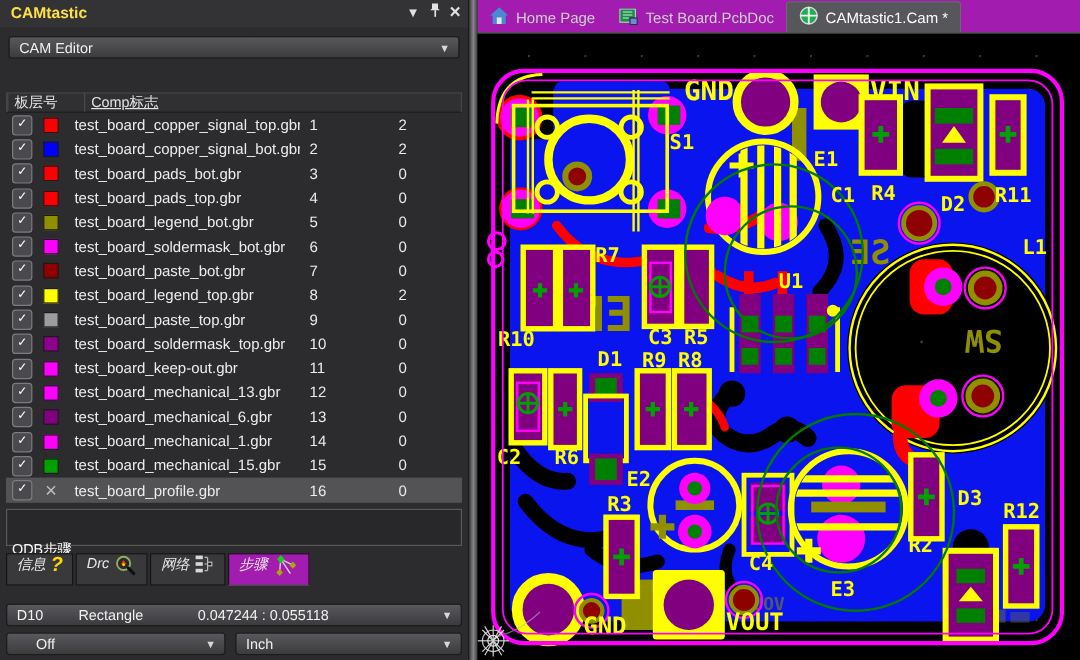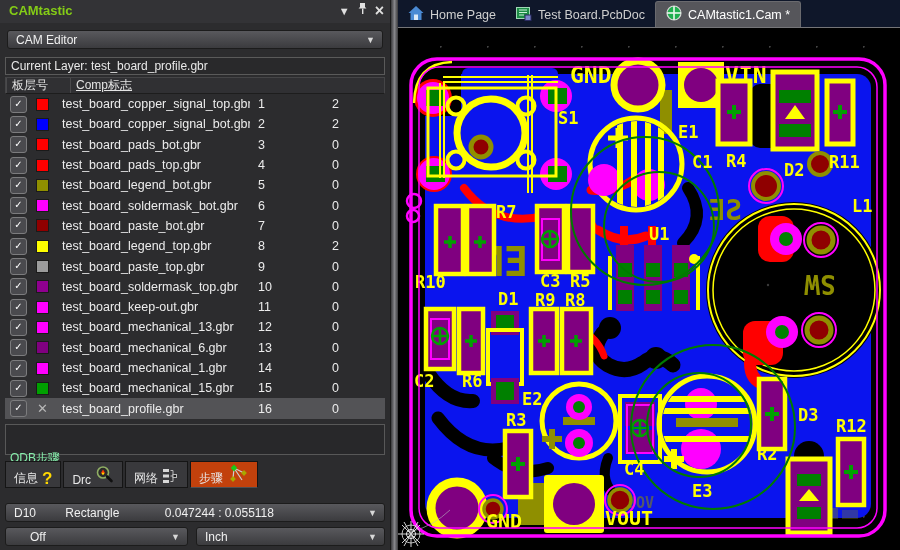--- a/index.html
+++ b/index.html
@@ -1,20 +1,20 @@
 <!DOCTYPE html>
 <html><head>
 <meta charset="utf-8">
 <style>
   html,body{margin:0;padding:0;background:#1e1e1e;}
   #app{position:relative;width:900px;height:550px;background:#2c2c2e;font-family:"Liberation Sans",sans-serif;overflow:hidden;color:#e6e6e6;-webkit-font-smoothing:antialiased;}
   
   #panel{position:absolute;left:0;top:0;width:390px;height:550px;background:#2c2c2e;border-right:1px solid #1a1a1a;}
   .phead{position:absolute;left:0;top:0;width:100%;height:23px;background:#333336;}
-  .phead .title{position:absolute;left:9px;top:3px;font-size:13px;font-weight:bold;color:#84cc16;}
+  .phead .title{position:absolute;left:9px;top:3px;font-size:13px;font-weight:bold;color:#fde047;}
   .phead .hicons{position:absolute;right:6px;top:2px;display:flex;gap:7px;align-items:center;height:18px;}
   .hico{color:#e0e0e0;font-size:11px;line-height:18px;cursor:default;}
   .hico.x{font-size:16px;font-weight:bold;}
   .combo{position:absolute;height:19px;background:linear-gradient(#59595d,#3b3b3e);border:1px solid #1c1c1c;border-radius:3px;font-size:12px;color:#f0f0f0;line-height:18px;padding-left:8px;box-sizing:border-box;}
   .combo .arr{position:absolute;right:7px;top:0;font-size:9px;color:#d8d8d8;line-height:19px;}
   #cam-editor{left:7px;top:30px;width:376px;}
   #cur-layer{position:absolute;left:5px;top:57px;width:380px;height:18px;border:1px solid #5a5a5a;background:#29292b;font-size:12px;color:#e8e8e8;line-height:17px;padding-left:5px;box-sizing:border-box;}
   
   #ltable{position:absolute;left:5px;top:77px;width:380px;}
   .thead{display:flex;height:17px;background:#303033;border:1px solid #454547;border-bottom:1px solid #1d1d1d;font-size:12px;color:#e4e4e4;box-sizing:border-box;}
@@ -22,34 +22,34 @@
   .th1{width:226px;} .th2{width:64px;border-left:1px solid #4a4a4c;} .th3{flex:1;border-left:1px solid #4a4a4c;text-decoration:underline;}
   .lrow{display:flex;align-items:center;height:20.3px;font-size:12.5px;color:#ececec;}
   .lrow.selected{background:#535356;}
   .chk{width:15px;height:15px;margin-left:5px;background:#4a4a4e;border:1px solid #7c7c7e;border-radius:3px;color:#fff;font-size:10px;line-height:14px;text-align:center;flex:none;}
   .swatch{width:13px;height:13px;margin-left:9px;border:1px solid #1a1a1a;flex:none;box-sizing:border-box;}
   .swatch.none{border:none;color:#b8b8b8;font-size:13px;line-height:13px;text-align:center;background:transparent;}
   .lname{margin-left:13px;width:188px;white-space:nowrap;overflow:hidden;}
   .lnum{width:64px;padding-left:8px;box-sizing:border-box;}
   .lcomp{flex:1;padding-left:18px;box-sizing:border-box;}
   #empty-box{position:absolute;left:5px;top:424px;width:380px;height:31px;border:1px solid #585858;background:#28282a;box-sizing:border-box;}
-  #odb-label{position:absolute;left:10px;top:450px;font-size:12px;color:#86efac;}
+  #odb-label{position:absolute;left:10px;top:450px;font-size:12px;color:#ffffff;}
   
   #ptabs{position:absolute;left:5px;top:461px;height:27px;display:flex;gap:2px;}
-  .ptab{height:27px;background:#39393c;border:1px solid #151515;display:flex;align-items:flex-end;gap:4px;padding:0 8px;font-size:12px;color:#e8e8e8;box-sizing:border-box;}
-  .ptab.active{background:#c2410c;border-bottom-color:#4e4e52;}
+  .ptab{height:27px;background:#39393c;border:1px solid #151515;display:flex;align-items:flex-start;gap:4px;padding:0 8px;font-size:12px;color:#e8e8e8;box-sizing:border-box;font-style:italic;}
+  .ptab.active{background:#a21caf;border-bottom-color:#4e4e52;}
   .qmark{color:#ffd800;font-weight:bold;font-size:17px;line-height:17px;}
   #d10-combo{left:5px;top:503px;width:380px;}
   #off-combo{left:5px;top:527px;width:183px;padding-left:24px;}
   #inch-combo{left:196px;top:527px;width:189px;}
   .combo .lbl2{margin-left:26px;} .combo .lbl3{margin-left:42px;}
   
   #splitter{position:absolute;left:391px;top:0;width:7px;height:550px;background:linear-gradient(90deg,#3a3a3c,#86868a,#3a3a3c);}
   
-  #docbar{position:absolute;left:398px;top:0;width:502px;height:27px;background:#0f172a;display:flex;align-items:flex-end;}
+  #docbar{position:absolute;left:398px;top:0;width:502px;height:27px;background:#a21caf;display:flex;align-items:flex-end;}
   .dtab{height:24px;display:flex;align-items:center;gap:6px;padding:0 10px;font-size:12.5px;color:#cfcfcf;border-radius:3px 3px 0 0;}
   .dtab.active{background:#56565b;color:#fff;border:1px solid #6a6a6e;border-bottom:none;height:25px;}
   #cam-canvas{position:absolute;left:398px;top:27px;width:502px;height:523px;background:#000;border-top:1px solid #757578;box-sizing:border-box;}
   svg text{font-family:"DejaVu Sans Mono","Liberation Mono",monospace;font-weight:bold;}
 </style>
 </head>
 <body>
 
 <div id="app">
 
@@ -64,21 +64,20 @@
             </svg></span>
         <span class="hico x">×</span>
       </span>
     </div>
 
     <div class="combo" id="cam-editor">
       <span>CAM Editor</span>
       <span class="arr">▼</span>
     </div>
 
-    <div id="cur-layer">Current Layer: test_board_profile.gbr</div>
 
     <div id="ltable">
       <div class="thead">
         <div class="th th2">板层号</div>
         <div class="th th3">Comp标志</div>
       </div>
       <div>
       <div class="lrow">
         <span class="chk">✓</span>
         <span class="swatch" style="background: rgb(255, 0, 0);"></span>

